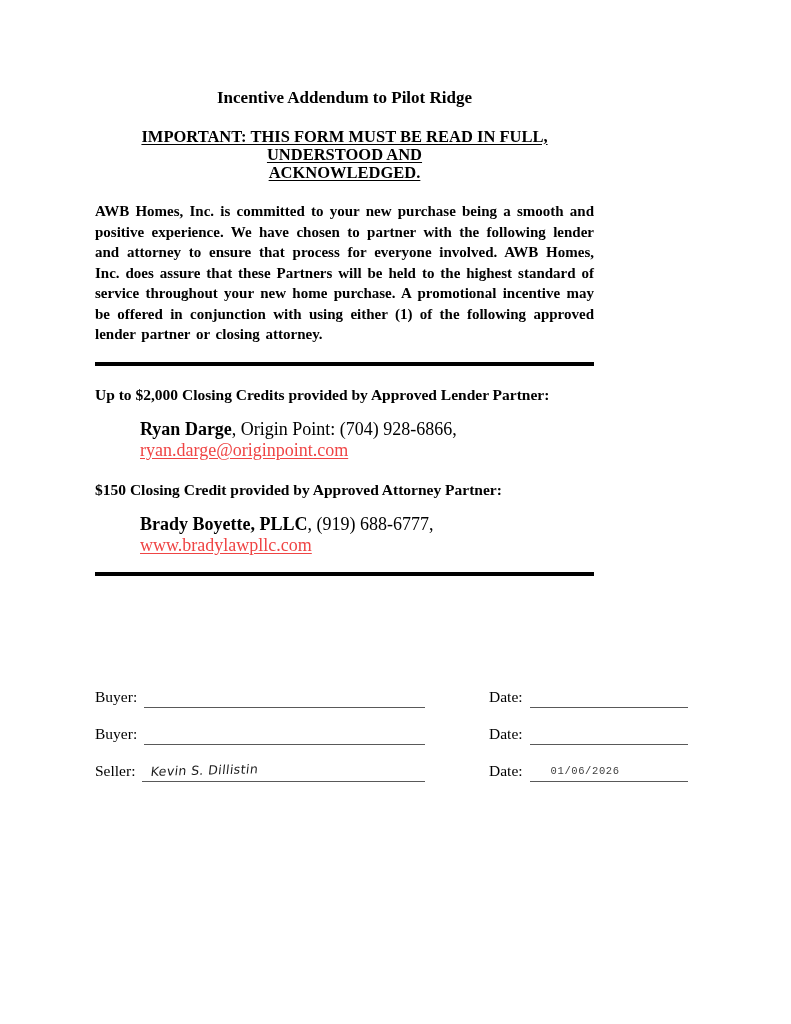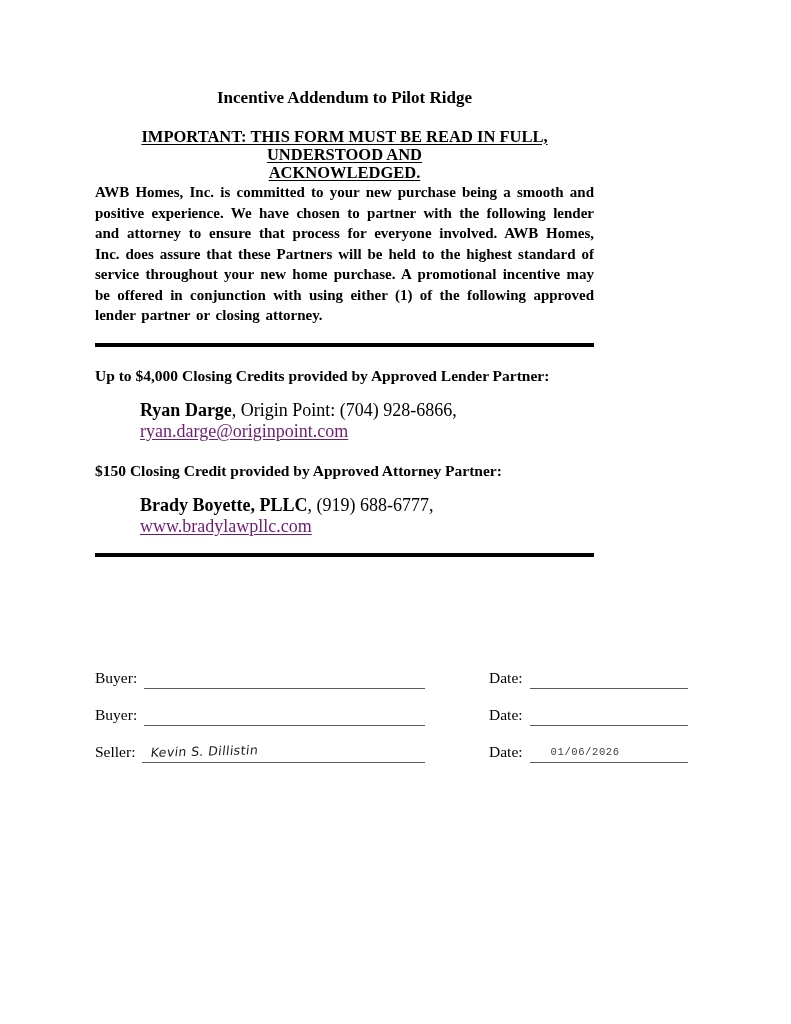--- a/index.html
+++ b/index.html
@@ -22,20 +22,21 @@
   }
   .notice {
     margin-top: 20px;
     text-align: center;
     font-weight: bold;
     font-size: 16.5px;
     line-height: 18px;
   }
   .notice-line { text-decoration: underline; text-underline-offset: 2px; font-family: Liberation Serif, serif; }
   .intro {
+    margin-top: 19px;
     font-weight: bold;
     font-size: 15px;
     line-height: 20.5px;
     text-align: justify;
     word-spacing: 2px;
   }
   .rule {
     height: 4px;
     background: #000000;
     margin-top: 17px;
@@ -50,21 +51,21 @@
   }
   .contact {
     margin: 15px 0 0 45px;
     font-size: 18px;
     line-height: 21px;
   }
   .contact .name { font-weight: bold; }
   .link {
     text-decoration: underline;
     text-underline-offset: 2px;
-    color: #701a75;
+    color: #ef4444;
     cursor: pointer;
   }
   .sig-block { margin-top: 108px; }
   .sig-row {
     display: flex;
     height: 24px;
     margin-bottom: 13px;
     font-size: 15.5px;
     align-items: stretch;
   }
@@ -115,21 +116,21 @@
 
   <div class="notice">
     <div class="notice-line">IMPORTANT: THIS FORM MUST BE READ IN FULL, UNDERSTOOD AND</div>
     <div class="notice-line">ACKNOWLEDGED.</div>
   </div>
 
   <div class="intro">AWB Homes, Inc. is committed to your new purchase being a smooth and positive experience.  We have chosen to partner with the following lender and attorney to ensure that process for everyone involved. AWB Homes, Inc. does assure that these Partners will be held to the highest standard of service throughout your new home purchase. A promotional incentive may be offered in conjunction with using either (1) of the following approved lender partner or closing attorney.</div>
 
   <div class="rule top"></div>
 
-  <div class="section-heading">Up to $4,000 Closing Credits provided by Approved Lender Partner:</div>
+  <div class="section-heading">Up to $2,000 Closing Credits provided by Approved Lender Partner:</div>
   <div class="contact">
     <span class="name">Ryan Darge</span><span>, Origin Point: (704) 928-6866,</span><br>
     <span class="link">ryan.darge@originpoint.com</span>
   </div>
 
   <div class="section-heading">$150 Closing Credit provided by Approved Attorney Partner:</div>
   <div class="contact">
     <span class="name">Brady Boyette, PLLC</span><span>, (919) 688-6777, </span><span class="link">www.bradylawpllc.com</span>
   </div>
 

